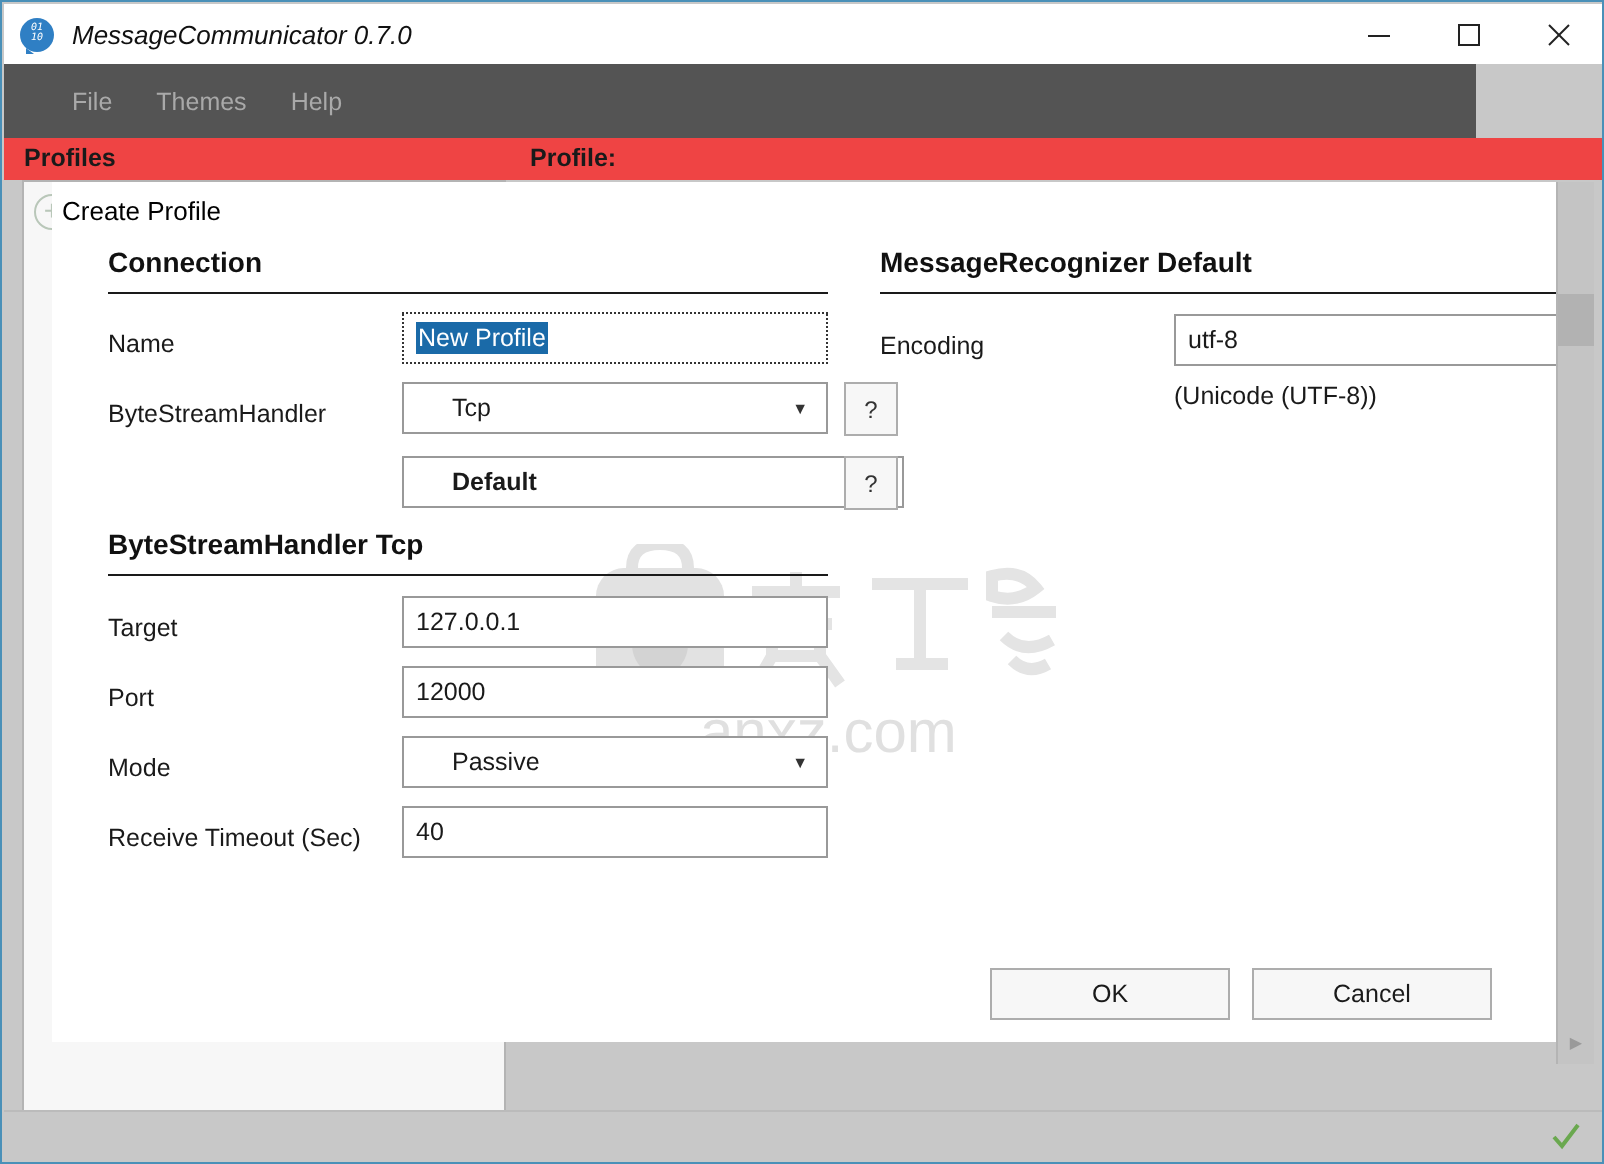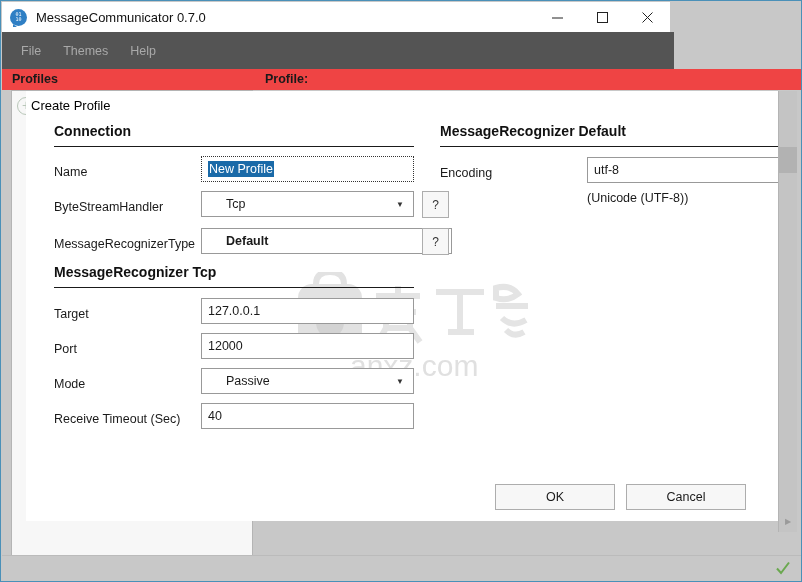--- a/index.html
+++ b/index.html
@@ -25,24 +25,25 @@
     box-sizing: border-box;
     border: 1px solid #4a90b8;
     background: #c8c8c8;
     overflow: hidden;
   }
 
   
   #title-bar {
     position: absolute;
     left: 1px; top: 1px;
-    width: 668px; height: 30px;
-    background: #ffffff;
-    display: flex;
-    align-items: center;
+    width: 800px; height: 30px;
+    background: #ffffff;
+    display: flex;
+    align-items: center;
+    font-style: italic;
   }
   #app-icon {
     width: 17px; height: 17px;
     margin-left: 8px;
     border-radius: 50%;
     background: #2f7fc4;
     position: relative;
     flex: none;
   }
   #app-icon .bits {
@@ -82,25 +83,25 @@
     align-items: center;
     justify-content: center;
     color: #222222;
   }
   .win-btn svg { display: block; }
 
   
   #menu-bar {
     position: absolute;
     left: 1px; top: 31px;
-    width: 672px; height: 37px;
+    width: 736px; height: 37px;
     background: #545454;
     display: flex;
     align-items: center;
-    padding-left: 8px;
+    padding-left: 23px;
     box-sizing: border-box;
   }
   .menu-item {
     color: #a9a9a9;
     font-size: 12.5px;
     padding: 4px 11px;
     white-space: nowrap;
   }
 
   
@@ -444,28 +445,27 @@
         <span class="sel-text">New Profile</span>
       </div>
 
       <div class="field-label" style="left:28px; top:83px;">ByteStreamHandler</div>
       <div class="combo" style="left:175px; top:74px; width:213px;">
         <span>Tcp</span>
         <span class="caret">▼</span>
       </div>
       <div class="help-btn" style="left:396px; top:74px;">?</div>
 
-      <div class="field-label" style="left:28px; top:120px;">MessageRecognizerType</div>
       <div class="combo" style="left:175px; top:111px; width:251px;font-weight:bold;">
         <span>Default</span>
         <span class="caret">▼</span>
       </div>
       <div class="help-btn" style="left:396px; top:111px;">?</div>
 
-      <div class="section-title" style="left:28px; top:147px;">MessageRecognizer Tcp</div>
+      <div class="section-title" style="left:28px; top:147px;">ByteStreamHandler Tcp</div>
       <div class="section-rule" style="left:28px; top:170px; width:360px;"></div>
 
       <div class="field-label" style="left:28px; top:190px;text-align:right;">Target</div>
       <div class="text-field" style="left:175px; top:181px; width:213px;">127.0.0.1</div>
 
       <div class="field-label" style="left:28px; top:225px;text-align:center;">Port</div>
       <div class="text-field" style="left:175px; top:216px; width:213px;">12000</div>
 
       <div class="field-label" style="left:28px; top:260px;">Mode</div>
       <div class="combo" style="left:175px; top:251px; width:213px;">

